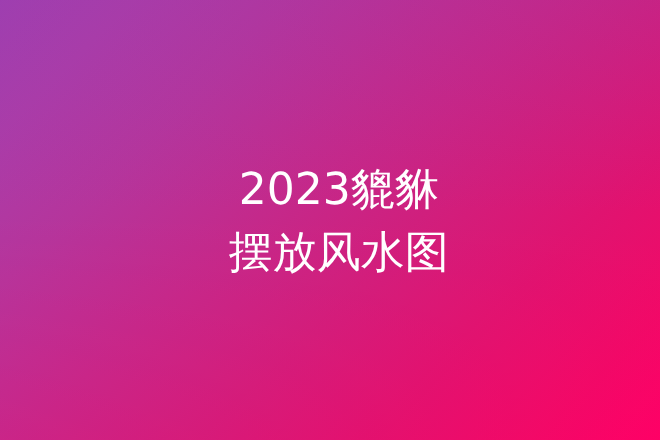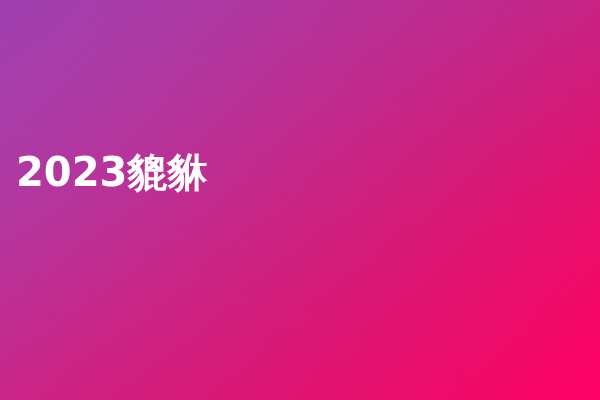--- a/index.html
+++ b/index.html
@@ -42,23 +42,23 @@
     );
     pointer-events: none;
   }
 
   #title-block {
     position: absolute;
     left: 0;
     right: 0;
     top: 152px;
     z-index: 2;
-    text-align: left;
+    text-align: center;
     font-family: "DejaVu Sans", "Liberation Sans", sans-serif;
-    font-weight: bold;
+    font-weight: normal;
     color: #ffffff;
     line-height: 1.0;
     margin-left: 16px;
     -webkit-font-smoothing: antialiased;
   }
 
   .title-line {
     display: block;
     font-size: 40px;
     letter-spacing: 0px;
@@ -71,16 +71,17 @@
 </style>
 </head>
 <body>
 
 <div id="canvas">
 
   <div id="title-block">
 
     <span class="title-line line-1">2023貔貅</span>
 
+    <span class="title-line line-2">摆放风水图</span>
 
   </div>
 
 </div>
 
 </body></html>

